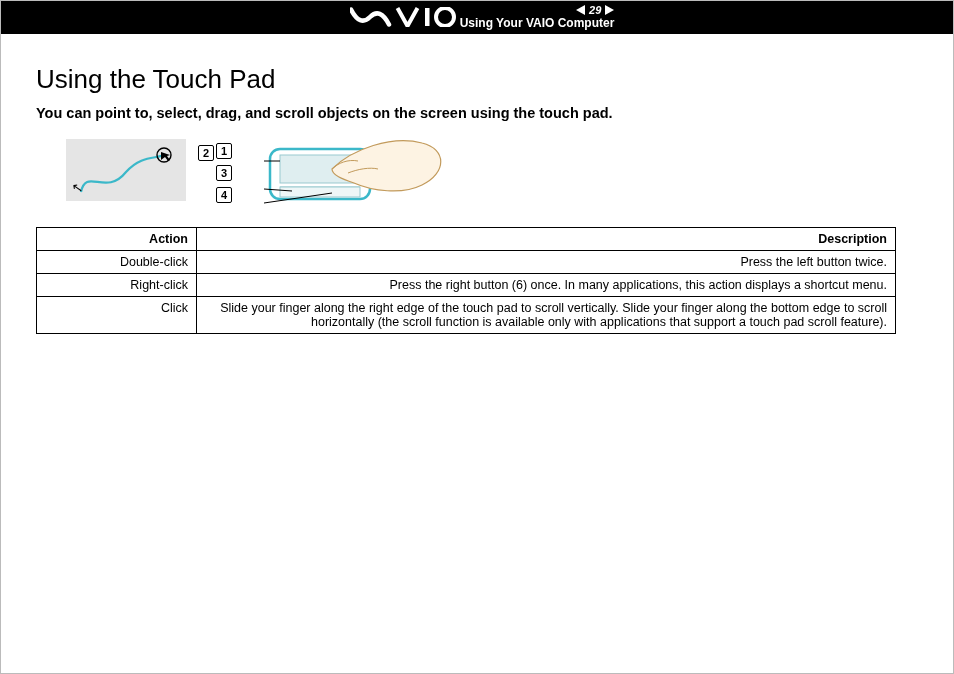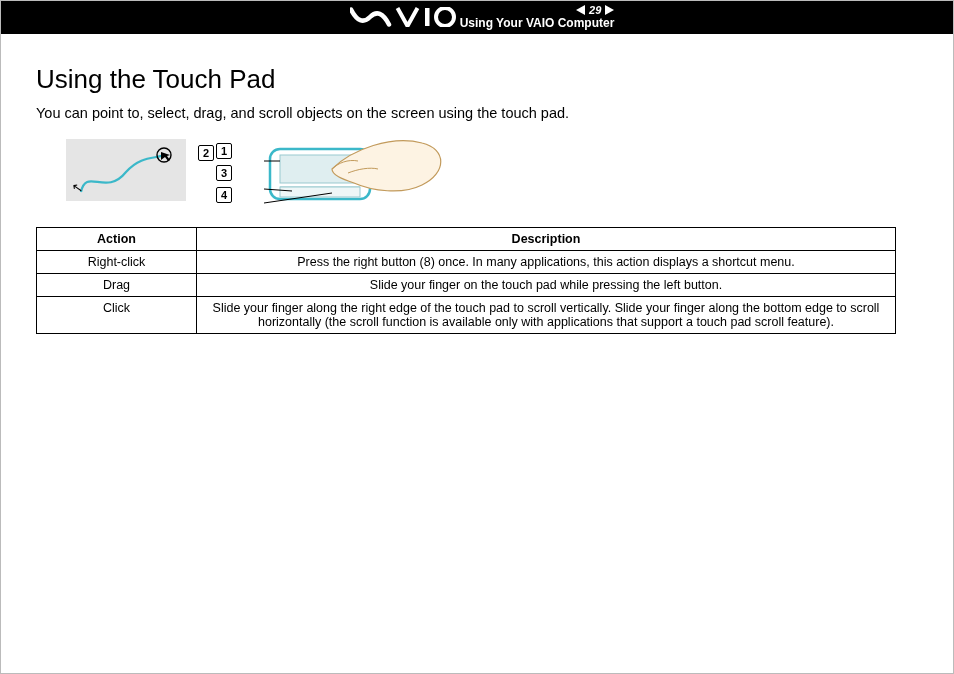--- a/index.html
+++ b/index.html
@@ -59,20 +59,21 @@
   }
   h1.page-title {
     font-weight: 400;
     font-size: 26px;
     margin: 0 0 10px 0;
     color: #000;
   }
   .intro {
     font-size: 14.5px;
     margin: 0 0 18px 0;
+    font-weight: bold;
   }
   .illustration-row {
     display: flex;
     align-items: flex-start;
     gap: 30px;
     margin: 0 0 16px 30px;
   }
   .illus-box1 {
     width: 120px;
     height: 62px;
@@ -121,21 +122,21 @@
   }
   table.actions {
     border-collapse: collapse;
     width: 860px;
     margin-left: 0;
     font-size: 12.5px;
   }
   table.actions th, table.actions td {
     border: 1px solid #000;
     padding: 4px 8px;
-    text-align: center;
+    text-align: right;
     vertical-align: top;
   }
   table.actions th {
     font-weight: bold;
     background: #fff;
   }
   table.actions col.c1 { width: 160px; }
   .outer-frame {
     position:absolute;
     inset:0;
@@ -211,26 +212,26 @@
         <col>
       </colgroup>
     <thead>
       <tr>
         <th>Action</th>
         <th>Description</th>
       </tr>
     </thead>
     <tbody>
       <tr>
+        <td>Double-click</td>
+        <td>Press the left button twice.</td>
+      </tr>
+      <tr>
         <td>Right-click</td>
-        <td>Press the right button (8) once. In many applications, this action displays a shortcut menu.</td>
-      </tr>
-      <tr>
-        <td>Drag</td>
-        <td>Slide your finger on the touch pad while pressing the left button.</td>
+        <td>Press the right button (6) once. In many applications, this action displays a shortcut menu.</td>
       </tr>
       <tr>
         <td>Click</td>
         <td>Slide your finger along the right edge of the touch pad to scroll vertically. Slide your finger along the bottom edge to scroll horizontally (the scroll function is available only with applications that support a touch pad scroll feature).</td>
       </tr>
     </tbody>
   </table>
 </div>
 
 <div class="outer-frame"></div>

